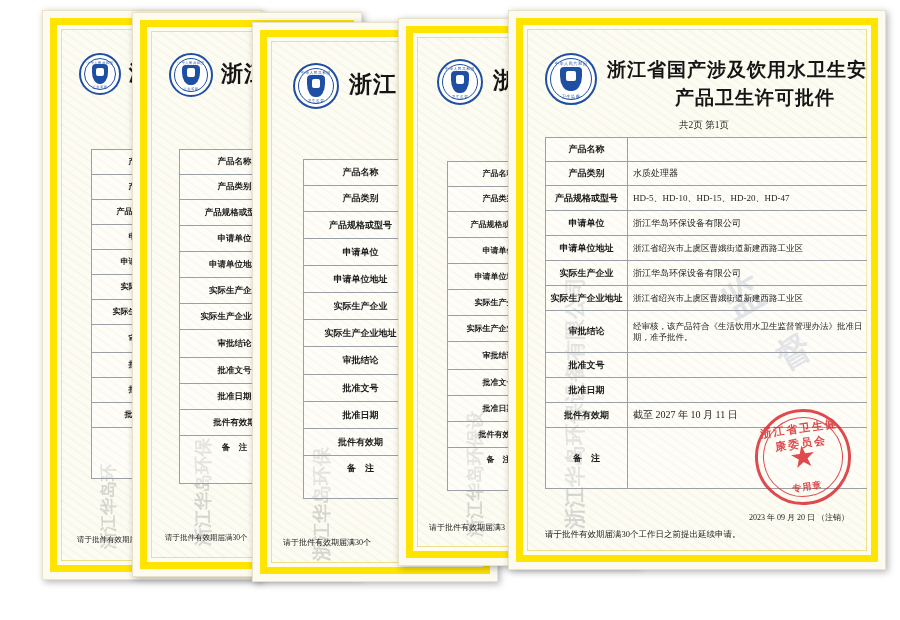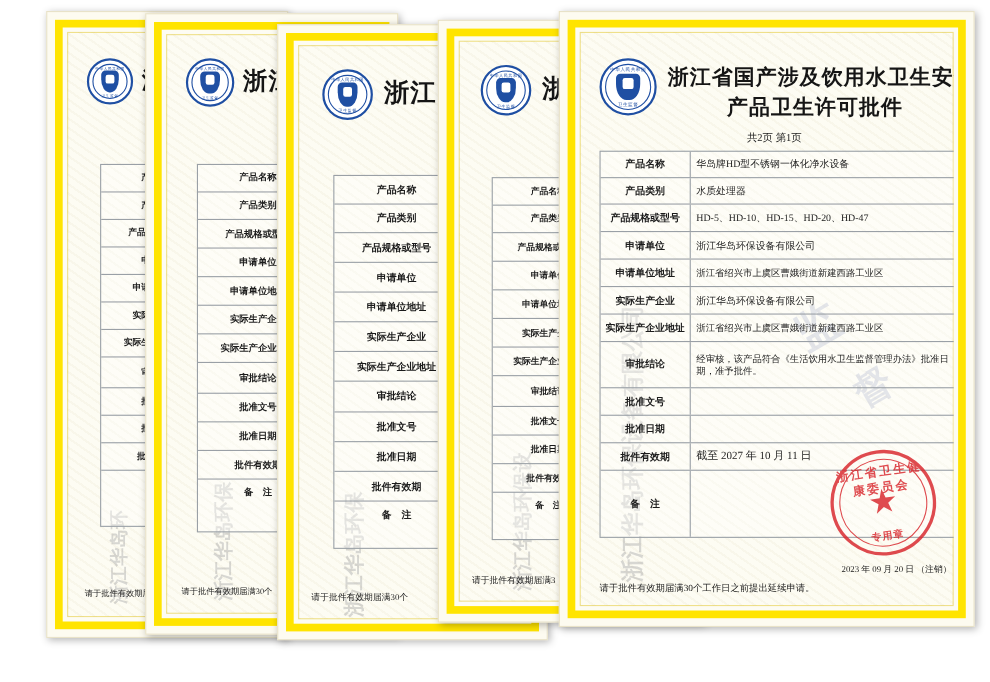--- a/index.html
+++ b/index.html
@@ -478,33 +478,32 @@
       <div class="tint"></div>
 
       <div class="emblem" style="left:18px; top:24px; width:52px; height:52px;">
         <div class="ring"></div>
         <div class="arc-top" style="font-size:5px;">中华人民共和国</div>
         <div class="shield"></div>
         <div class="arc-bot" style="font-size:5px;">卫生监督</div>
       </div>
 
       <div class="title-zh" style="left:80px; top:28px; font-size:19px;">浙江省国产涉及饮用水卫生安全</div>
-      <div class="title-zh" style="left:134px; top:56px; font-size:19px;">产品卫生许可批件</div>
+      <div class="title-zh" style="left:148px; top:56px; font-size:19px;">产品卫生许可批件</div>
 
       <div class="page-count" style="left:152px; top:90px; font-size:9.5px;">共2页 第1页</div>
 
       <div class="wm wm-grey wm-rot" style="left:34px; top:500px; font-size:21px;">浙江华岛环保设备有限公司</div>
       <div class="wm wm-blue" style="left:196px; top:240px; font-size:40px; transform:rotate(-30deg);">监</div>
       <div class="wm wm-blue" style="left:250px; top:300px; font-size:34px; transform:rotate(-30deg);">督</div>
 
       <div class="form" style="left:18px; top:108px; width:324px; height:352px;">
 
         <div class="frow" style="height:24px;">
           <div class="flabel" style="width:82px; font-size:9px;">产品名称</div>
-          <div class="fvalue" style="font-size:9px;">华岛牌HD型不锈钢一体化净水设备</div>
         </div>
         <div class="frow" style="height:24px;">
           <div class="flabel" style="width:82px; font-size:9px;">产品类别</div>
           <div class="fvalue" style="font-size:9px;">水质处理器</div>
         </div>
         <div class="frow" style="height:25px;">
           <div class="flabel" style="width:82px; font-size:9px;">产品规格或型号</div>
           <div class="fvalue" style="font-size:9px;">HD-5、HD-10、HD-15、HD-20、HD-47</div>
         </div>
         <div class="frow" style="height:25px;">
@@ -546,19 +545,19 @@
 
       <div class="seal" style="right:16px; bottom:46px; width:96px; height:96px;">
         <div class="inner-ring"></div>
         <div class="seal-top">浙江省卫生健康委员会</div>
         <div class="star">
             <span>★</span>
           </div>
         <div class="seal-bot">专用章</div>
       </div>
 
-      <div class="issue-date" style="right:2px; bottom:28px; font-size:8px;">2023 年 09 月 20 日 （注销）</div>
+      <div class="issue-date" style="right:18px; bottom:28px; font-size:8px;">2023 年 09 月 20 日 （注销）</div>
 
       <div class="footnote" style="left:18px; bottom:10px; font-size:8.5px;">请于批件有效期届满30个工作日之前提出延续申请。</div>
     </div>
   </div>
 
 </div>
 
 </body></html>

